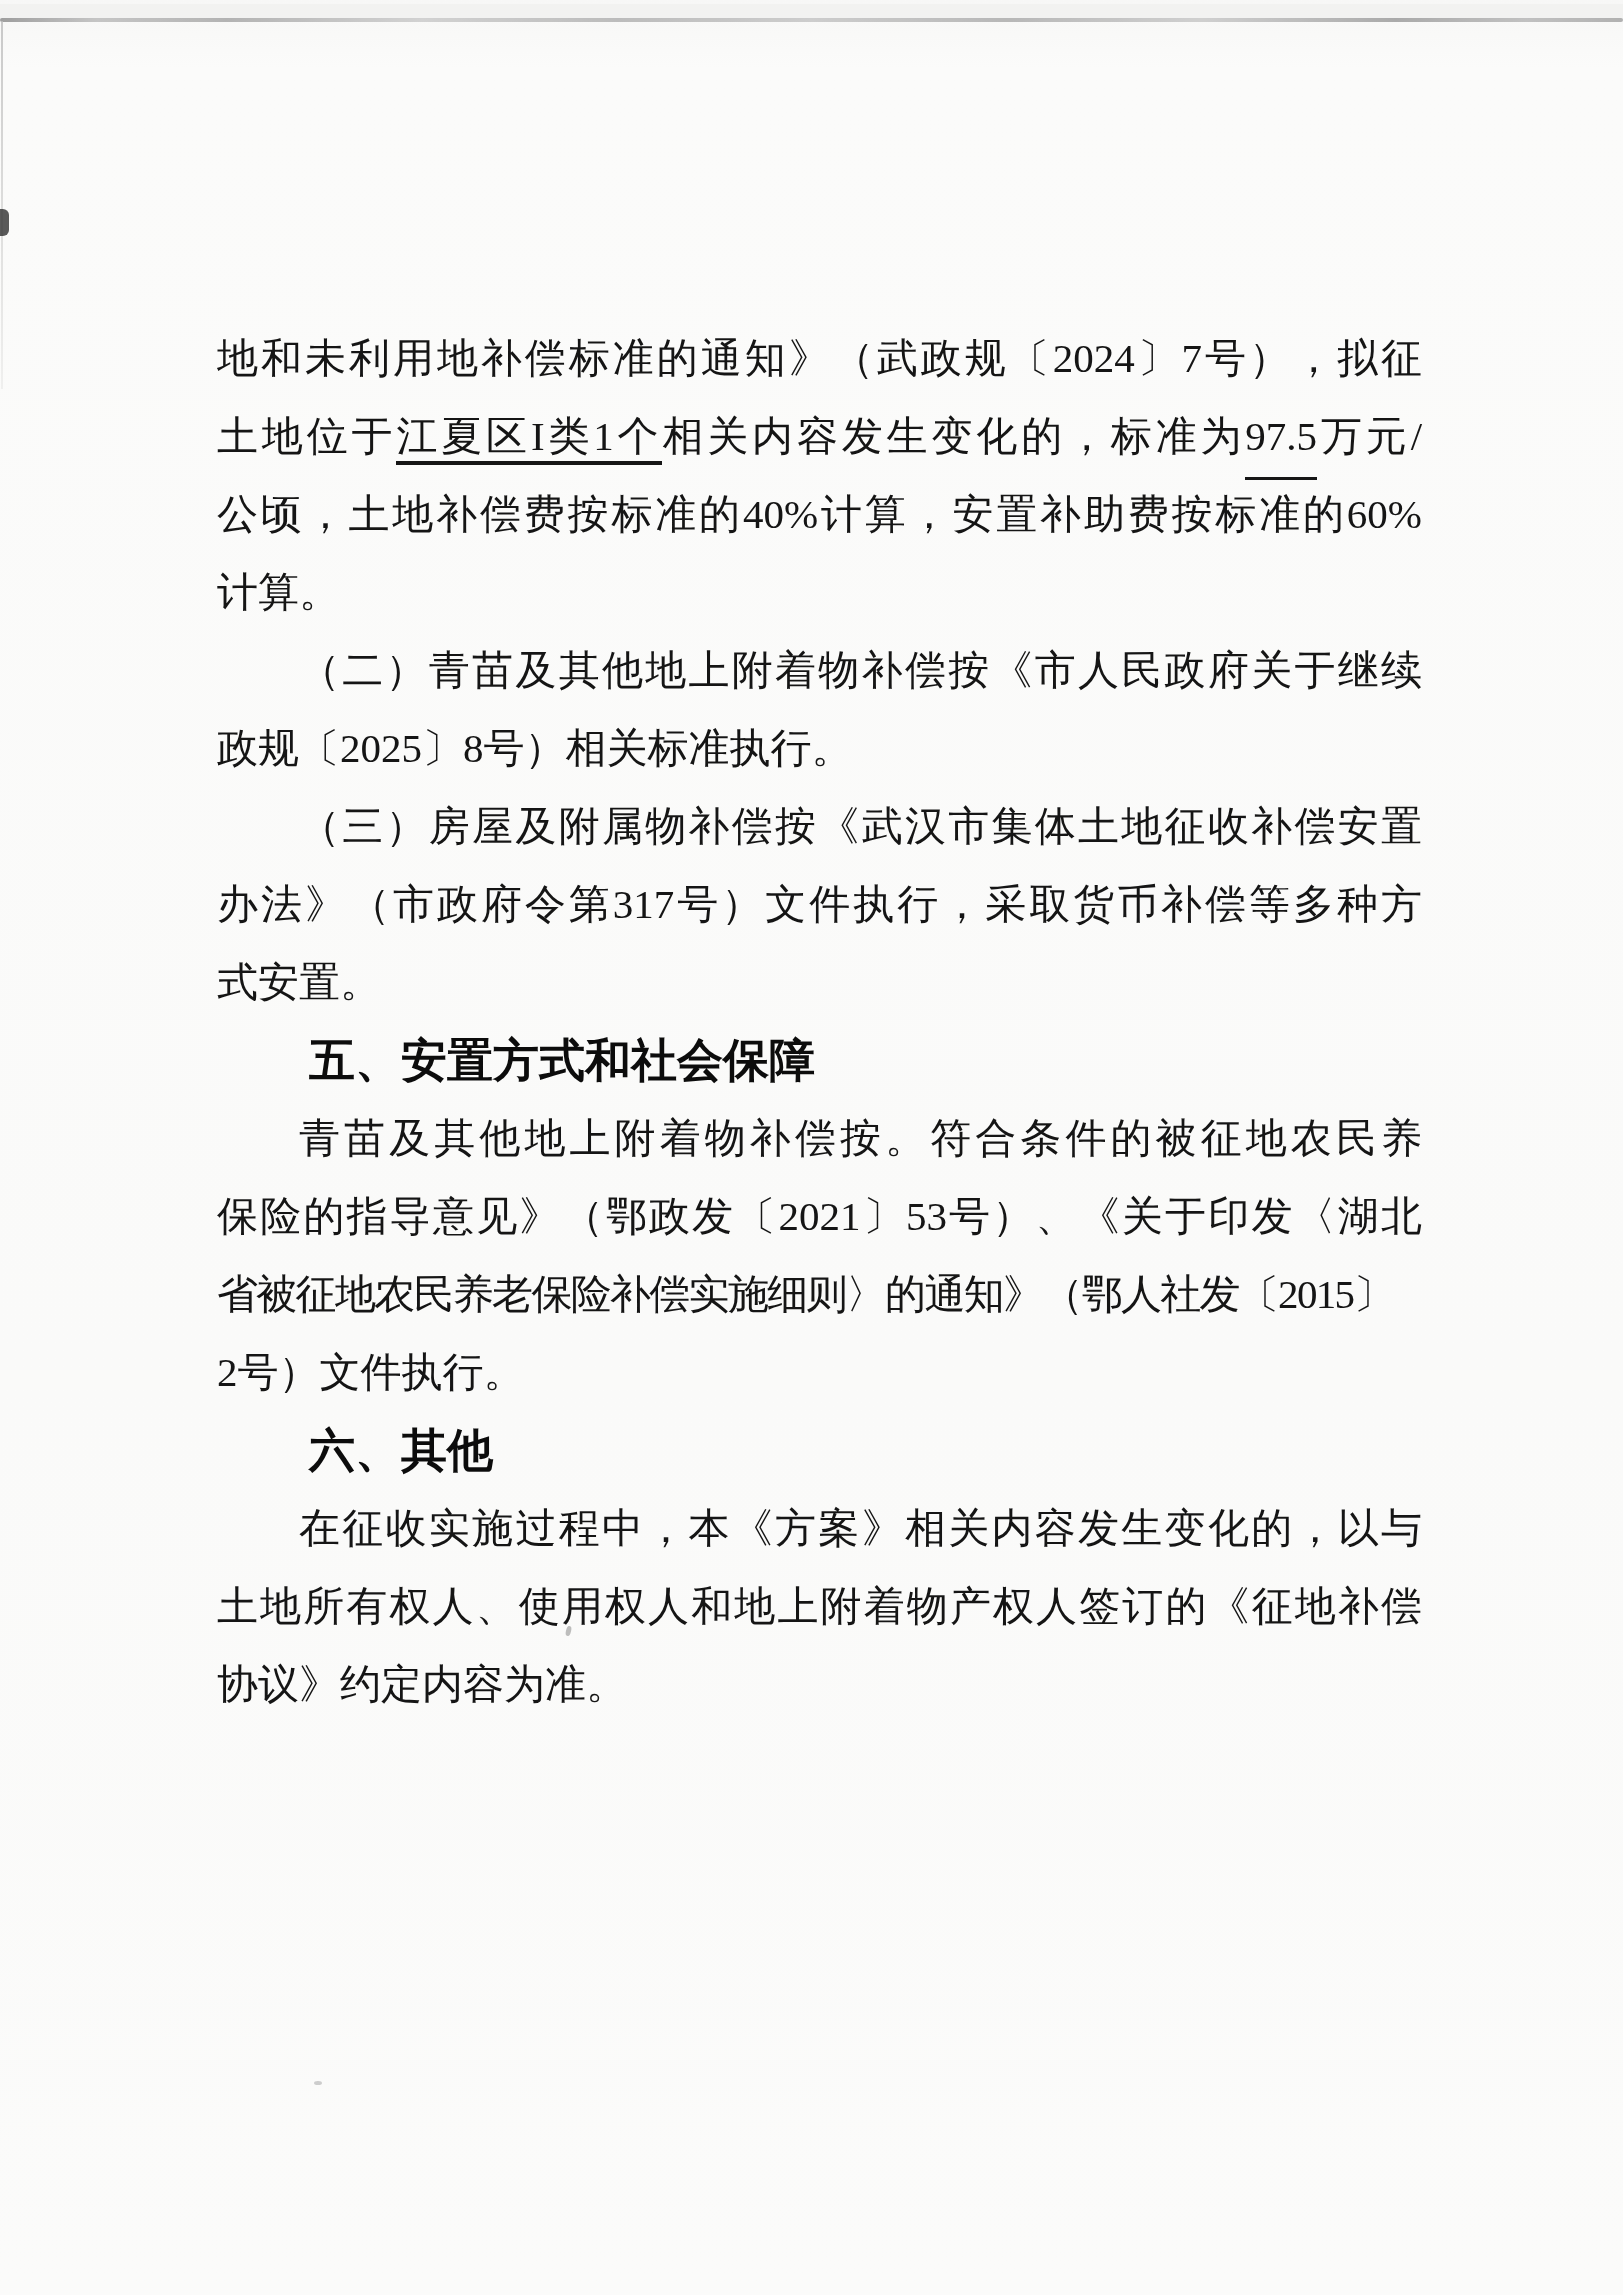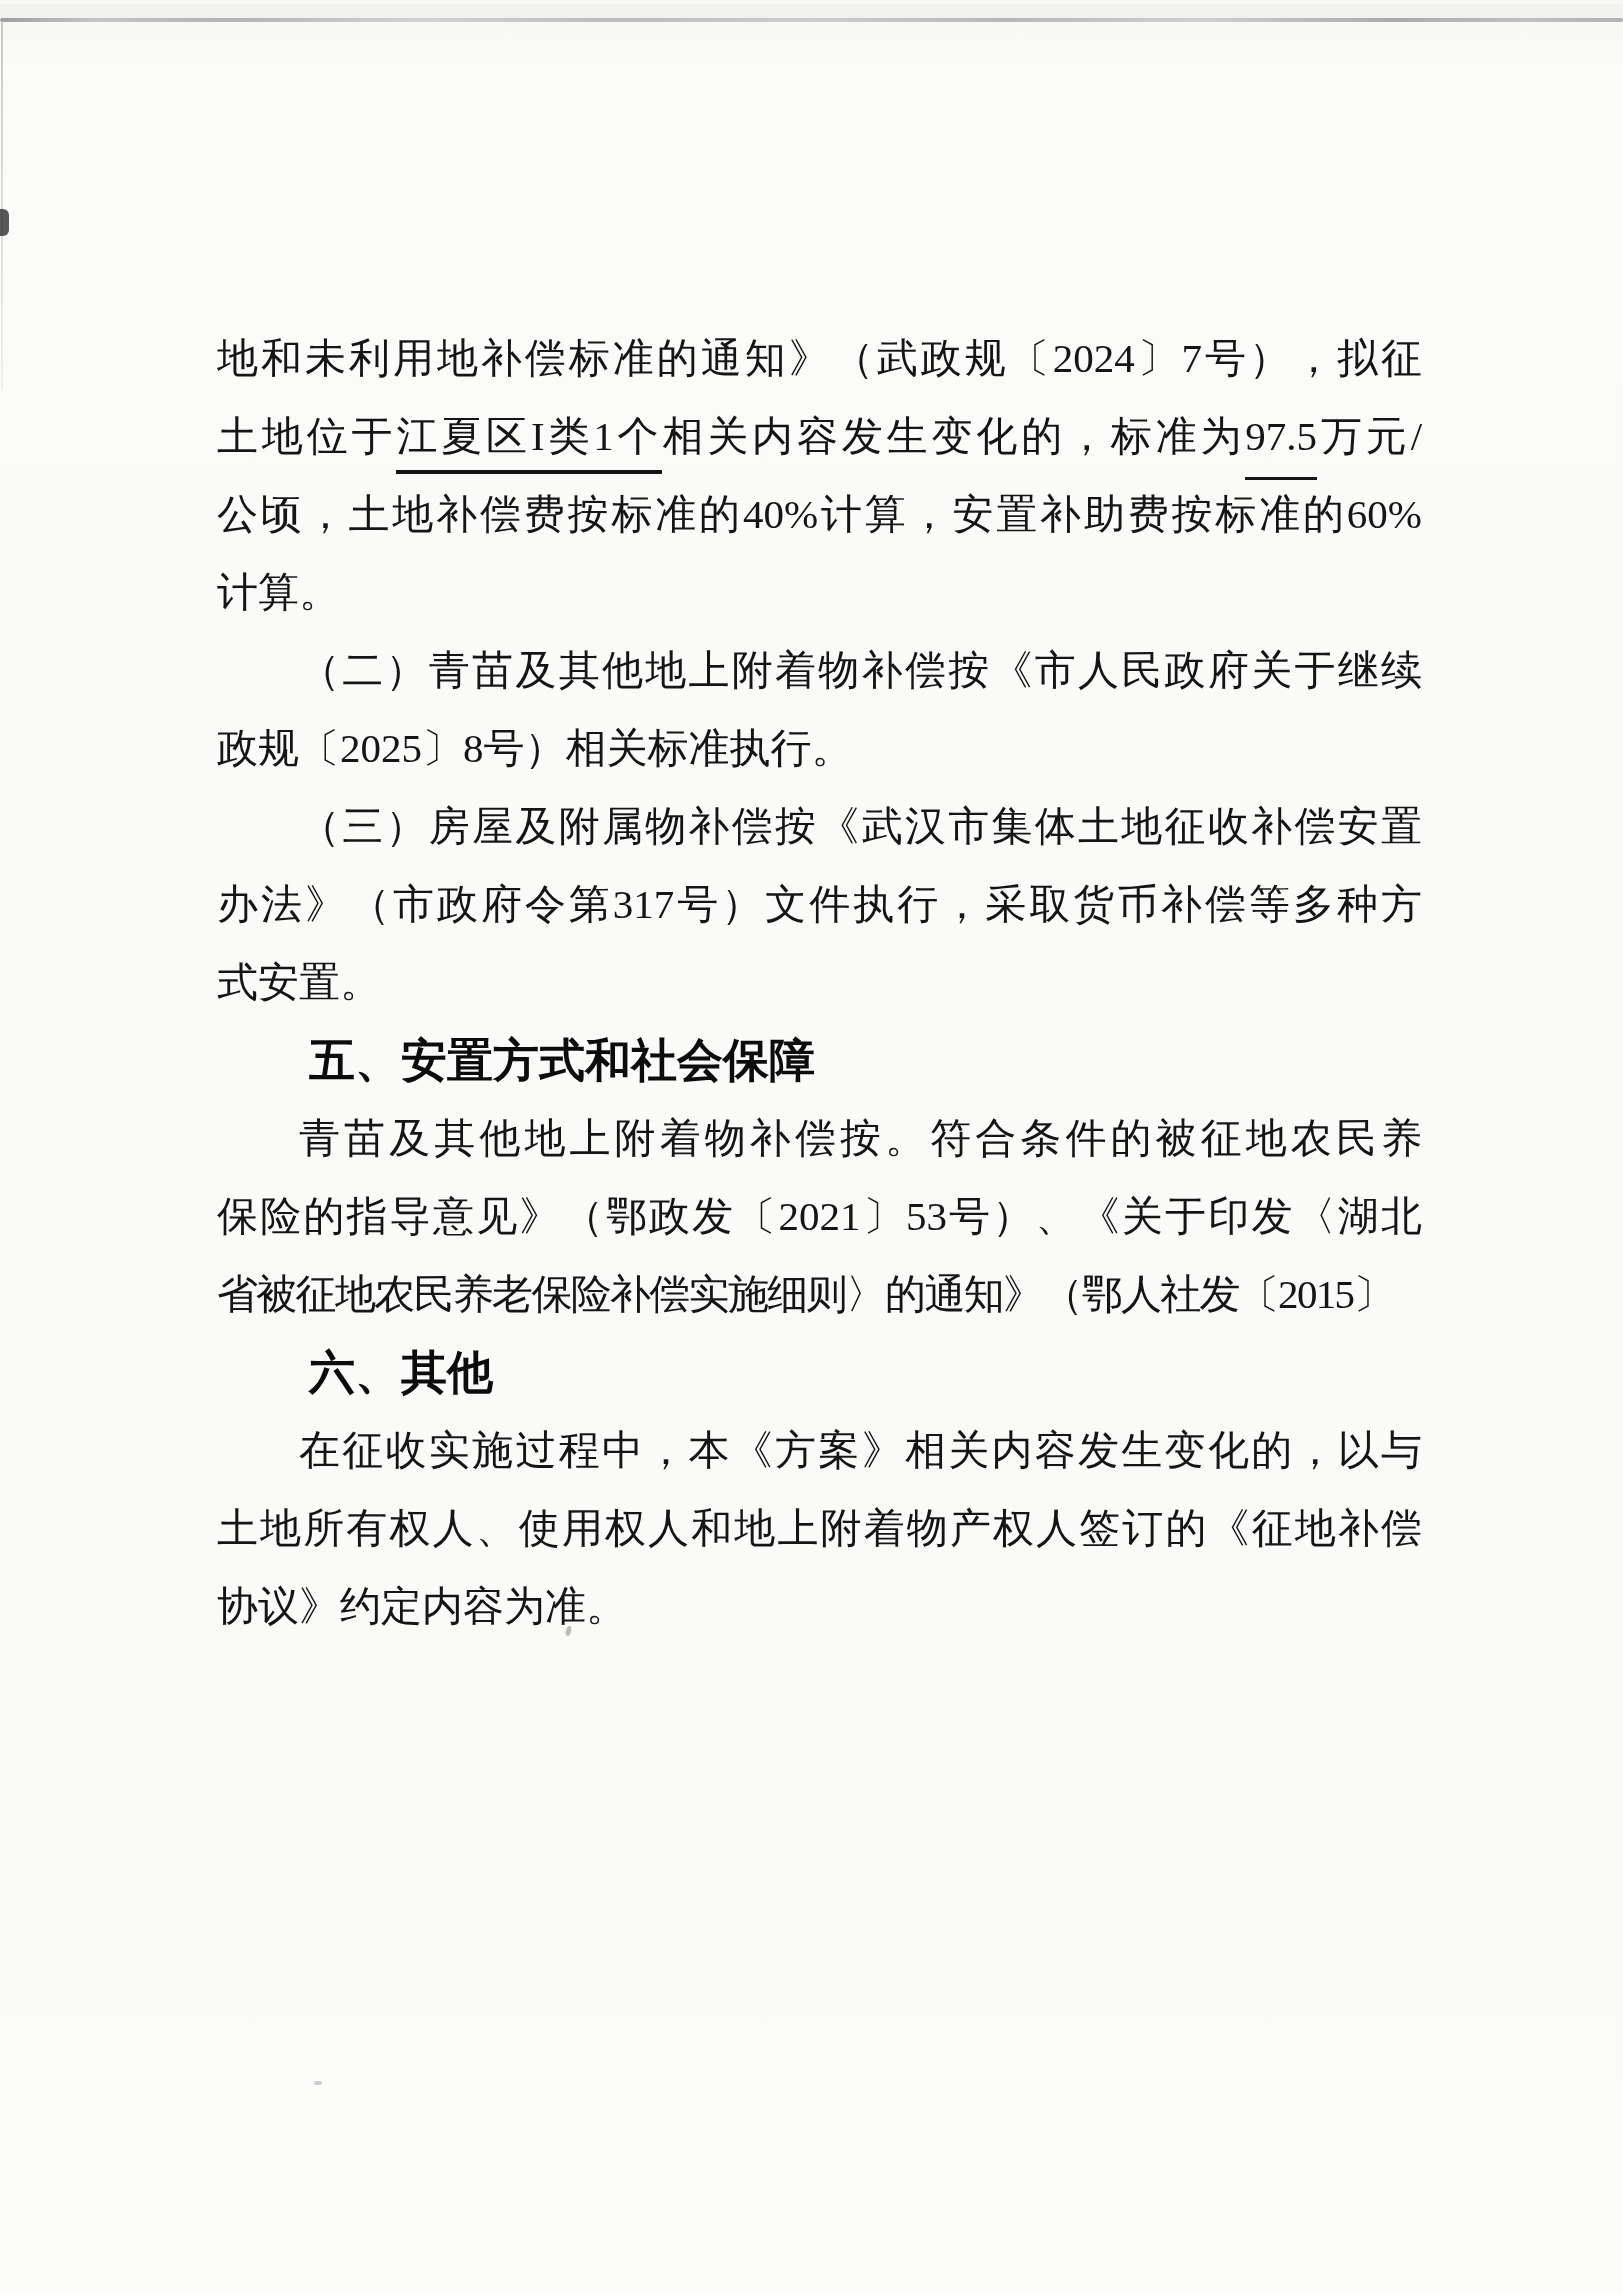--- a/index.html
+++ b/index.html
@@ -101,21 +101,21 @@
   .line.bold {
     font-family: "DejaVu Sans", "Liberation Sans", sans-serif;
     font-weight: 700;
     font-size: 46px;
     color: #0c0c0c;
   }
   .line.tight { letter-spacing: -1.7px; }
   .seg { }
   .seg.u {
     border-bottom: 4.8px solid #161616;
-    padding-bottom: 11px;
+    padding-bottom: 2px;
   }
   .seg.u2 {
     border-bottom: 3.4px solid #161616;
     padding-bottom: 18px;
   }
 </style>
 </head>
 <body>
 
 <div class="paper"></div>
@@ -134,18 +134,19 @@
     <div class="line"><span class="seg">计算。</span></div>
     <div class="line fill indent"><span class="seg">（二）青苗及其他地上附着物补偿按《市人民政府关于继续</span></div>
     <div class="line"><span class="seg">政规〔2025〕8号）相关标准执行。</span></div>
     <div class="line fill indent"><span class="seg">（三）房屋及附属物补偿按《武汉市集体土地征收补偿安置</span></div>
     <div class="line fill"><span class="seg">办法》（市政府令第317号）文件执行，采取货币补偿等多种方</span></div>
     <div class="line"><span class="seg">式安置。</span></div>
     <div class="line indent bold"><span class="seg">五、安置方式和社会保障</span></div>
     <div class="line fill indent"><span class="seg">青苗及其他地上附着物补偿按。符合条件的被征地农民养</span></div>
     <div class="line fill"><span class="seg">保险的指导意见》（鄂政发〔2021〕53号）、《关于印发〈湖北</span></div>
     <div class="line tight"><span class="seg">省被征地农民养老保险补偿实施细则〉的通知》（鄂人社发〔2015〕</span></div>
+    <div class="line"><span class="seg">2号）文件执行。</span></div>
     <div class="line indent bold"><span class="seg">六、其他</span></div>
     <div class="line fill indent"><span class="seg">在征收实施过程中，本《方案》相关内容发生变化的，以与</span></div>
     <div class="line fill"><span class="seg">土地所有权人、使用权人和地上附着物产权人签订的《征地补偿</span></div>
     <div class="line"><span class="seg">协议》约定内容为准。</span></div>
   </div>
 
 
 </body></html>

